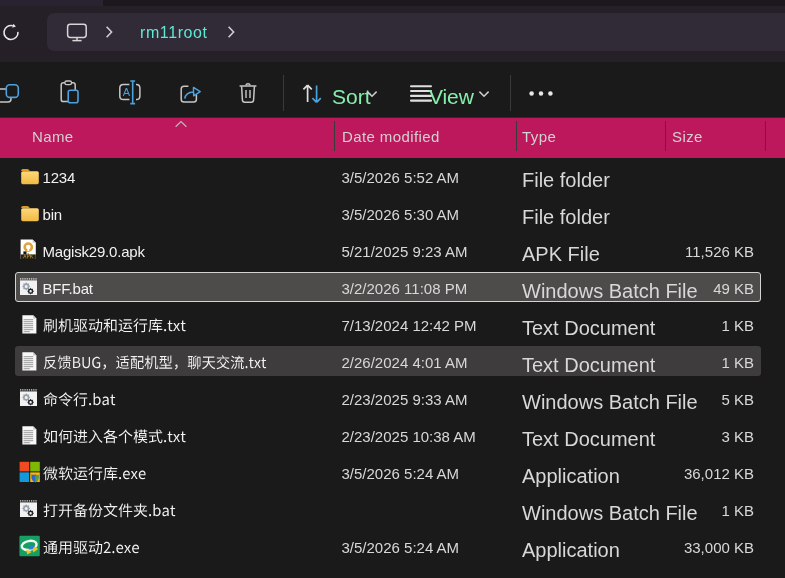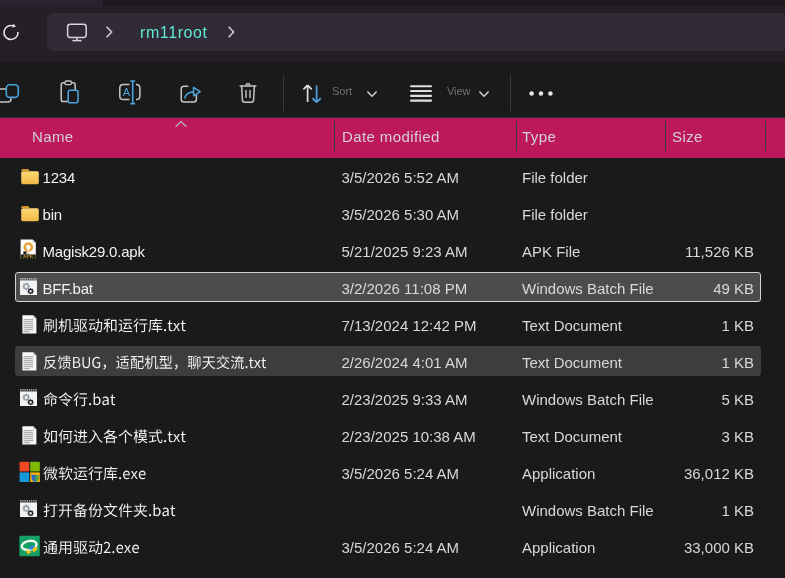--- a/index.html
+++ b/index.html
@@ -4,33 +4,33 @@
 *{margin:0;padding:0;box-sizing:border-box}
 html,body{width:785px;height:578px;background:#1a1a1a;overflow:hidden;
 font-family:"Liberation Sans",sans-serif;}
 #top{position:absolute;left:0;top:0;width:785px;height:62px;background:#251f27}
 #strip{position:absolute;left:0;top:0;width:785px;height:6px;background:#1d171e}
 #stripl{position:absolute;left:0;top:0;width:103px;height:6px;background:#292231}
 #addr{position:absolute;left:47px;top:13px;width:738px;height:38px;background:#312a37;border-radius:7px 0 0 7px}
 #crumbtxt{position:absolute;left:140px;top:24.8px;font-size:16px;line-height:1;color:#5eead4;letter-spacing:.6px}
 #tbar{position:absolute;left:0;top:62px;width:785px;height:56px;background:#1a1a1a;border-bottom:1px solid #2c2c2c}
 .tsep{position:absolute;top:75px;width:1px;height:36px;background:#3a3a3a}
-.tlab{position:absolute;top:86.3px;font-size:11px;line-height:1;color:#737373}
+.tlab{position:absolute;top:86.3px;font-size:21px;line-height:1;color:#86efac}
 #hdr{position:absolute;left:0;top:118px;width:785px;height:40px;background:#be185d}
 .hsep{position:absolute;top:3px;width:1px;height:30px;background:#3a3a3a}
 .htxt{position:absolute;top:10.8px;font-size:15px;line-height:1;color:#d2d2d2;letter-spacing:.4px}
 #list{position:absolute;left:0;top:0px;width:785px;height:578px;background:#1a1a1a;z-index:-2}
 .r{position:absolute;left:0;width:720px;height:37px;font-size:14.6px}
 .hl{position:absolute;left:15px;top:3px;width:746px;height:30px;border-radius:3px}
 .sel{background:#4e4b4b;border:1px solid #d5d2d2}
 .hov{background:#3e3c3c}
 .ri{position:absolute;left:19px}
 .nm{position:absolute;left:42.5px;top:11.8px;line-height:1;color:#f2f2f2;font-size:15px;letter-spacing:-.2px}
 .dt{position:absolute;left:341.5px;top:11.8px;line-height:1;font-size:15px;color:#d8d8d8}
-.tp{position:absolute;left:522px;top:11.8px;line-height:1;font-size:15px;color:#d8d8d8}
+.tp{position:absolute;left:522px;top:11.8px;line-height:1;font-size:20px;color:#d8d8d8}
 .sz{position:absolute;left:613px;top:11.8px;width:141px;line-height:1;font-size:15px;color:#d8d8d8;text-align:right}
 </style></head>
 <body>
 <div id="list"></div>
 <div id="top"></div>
 <div id="strip"></div>
 <div id="stripl"></div>
 <div id="addr"></div>
 <svg width="22" height="22" viewBox="0 0 22 22" style="position:absolute;left:0px;top:21px">
 <path d="M17.97 10.89 A7 7 0 1 1 12.81 4.74" fill="none" stroke="#e8e5e8" stroke-width="1.6"></path>
@@ -81,21 +81,21 @@
 <div class="tlab" style="left:332px">Sort</div>
 <svg width="12" height="8" viewBox="0 0 12 8" style="position:absolute;left:365.5px;top:90px">
 <path d="M1.4 1.6 L6 6.2 L10.6 1.6" fill="none" stroke="#cccccc" stroke-width="1.5"></path>
   </svg>
 <svg width="24" height="24" viewBox="0 0 24 24" style="position:absolute;left:409px;top:82px">
     <rect x="1" y="3.2" width="22" height="2.1" rx="1" fill="#dfdfdf"></rect>
     <rect x="1" y="8.0" width="22" height="2.1" rx="1" fill="#dfdfdf"></rect>
     <rect x="1" y="12.8" width="22" height="2.1" rx="1" fill="#dfdfdf"></rect>
     <rect x="1" y="17.6" width="22" height="2.1" rx="1" fill="#dfdfdf"></rect>
   </svg>
-<div class="tlab" style="left:447px;letter-spacing:-.1px">View</div>
+<div class="tlab" style="left:429px;letter-spacing:-.1px">View</div>
 <svg width="12" height="8" viewBox="0 0 12 8" style="position:absolute;left:477.5px;top:90px">
 <path d="M1.4 1.6 L6 6.2 L10.6 1.6" fill="none" stroke="#cccccc" stroke-width="1.5"></path>
   </svg>
 <div class="tsep" style="left:510px"></div>
 <svg width="30" height="10" viewBox="0 0 30 10" style="position:absolute;left:527px;top:89px">
 <circle cx="4.6" cy="4.6" r="2.25" fill="#e8e8e8"></circle>
     <circle cx="14" cy="4.6" r="2.25" fill="#e8e8e8"></circle>
     <circle cx="23.4" cy="4.6" r="2.25" fill="#e8e8e8"></circle>
 </svg>
 <div id="hdr">

